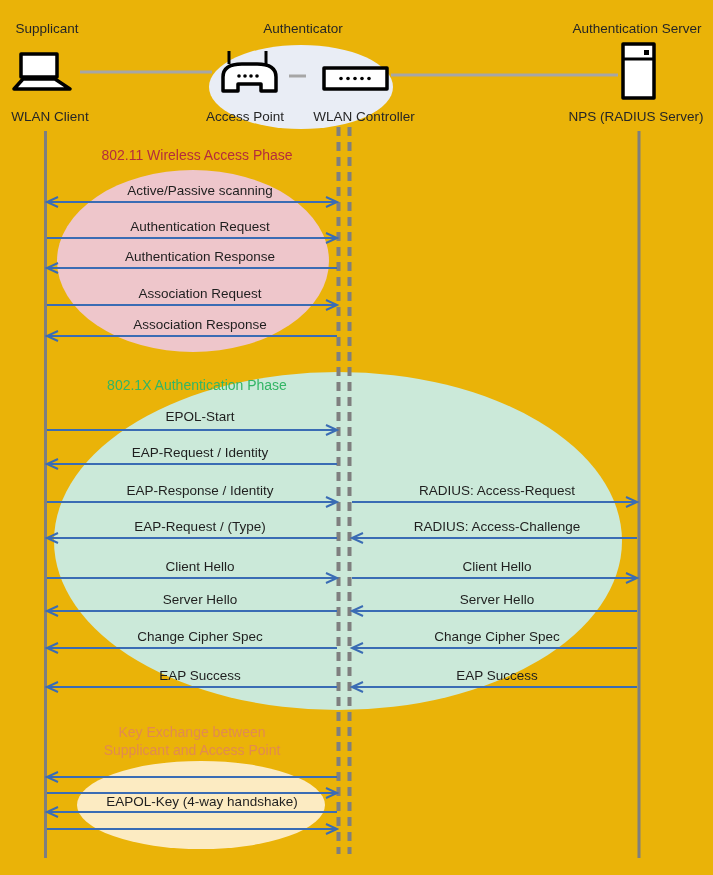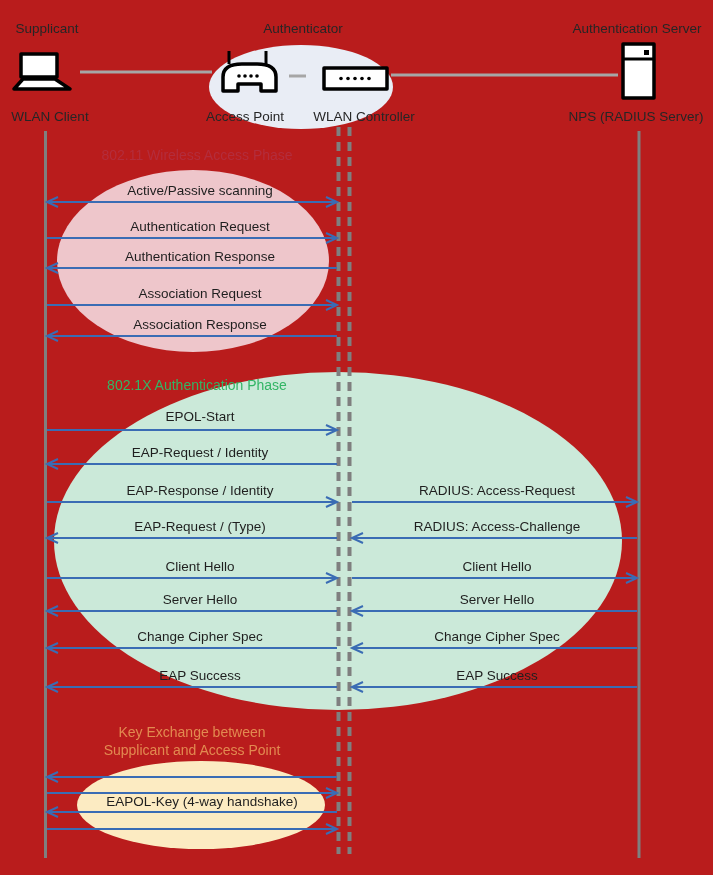--- a/index.html
+++ b/index.html
@@ -1,16 +1,16 @@
 <!DOCTYPE html>
 <html><head>
 <meta charset="utf-8">
 <style>
   html,body { margin:0; padding:0; background:#fff; }
-  .stage { position:relative; width:713px; height:875px; background:#b91c1c; overflow:hidden; }
+  .stage { position:relative; width:713px; height:875px; background:#eab308; overflow:hidden; }
   svg { display:block; font-family:"Liberation Sans", sans-serif; }
   .msg    { font-size:13.5px; fill:#1F1F1F; text-anchor:middle; }
   .actor  { font-size:13.5px; fill:#262626; text-anchor:middle; }
   .ptitle { font-size:14px;  text-anchor:middle; }
   .al     { stroke:#3A6CB4; stroke-width:2;   fill:none; }
   .life   { stroke:#7F7F7F; stroke-width:3;   fill:none; }
   .life-d { stroke:#7F7F7F; stroke-width:4;   fill:none; stroke-dasharray:9 6; }
   .conn   { stroke:#A6A6A6; stroke-width:3;   fill:none; }
   .icon   { stroke:#000000; stroke-width:3.5; fill:#ffffff; stroke-linejoin:round; }
   .ithin  { stroke:#000000; stroke-width:3;   fill:none; }

